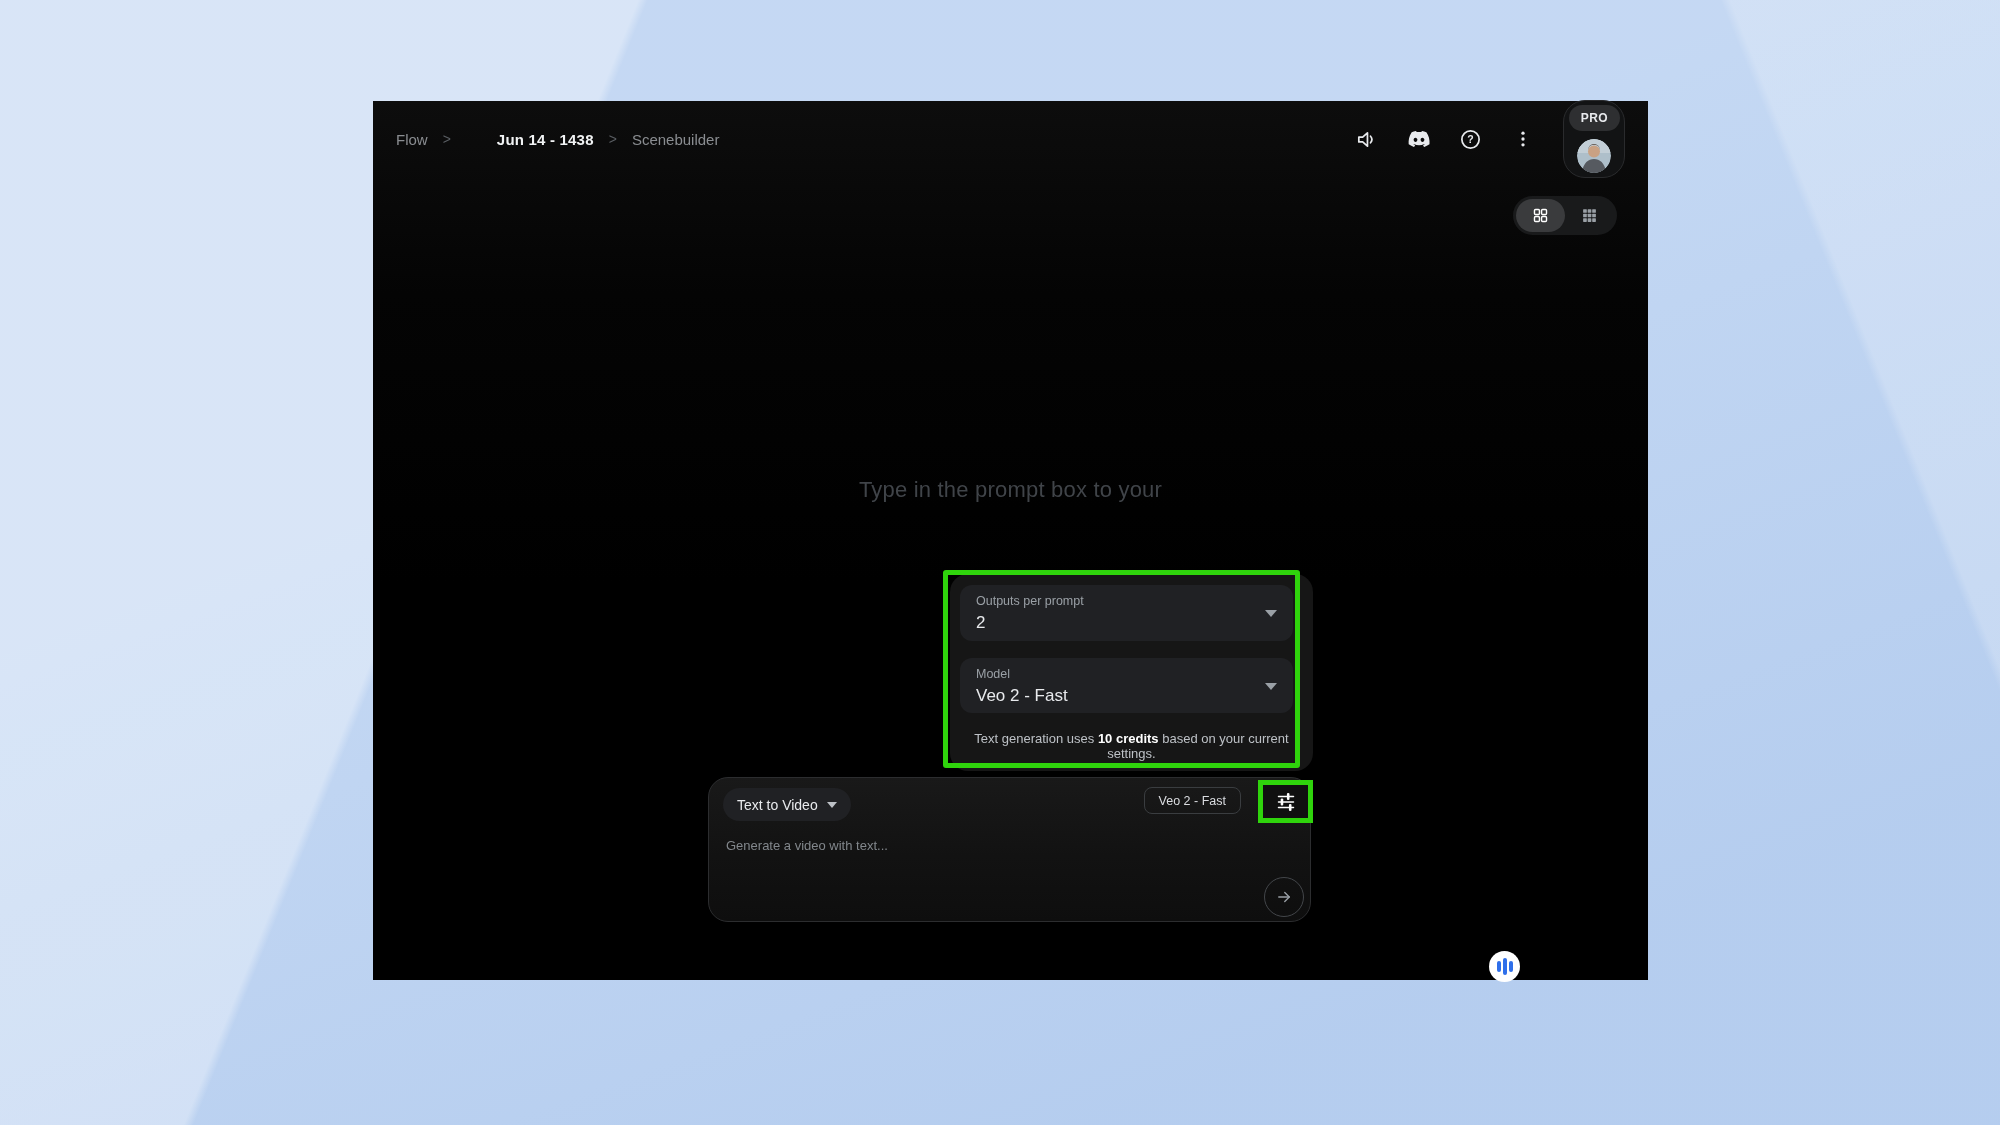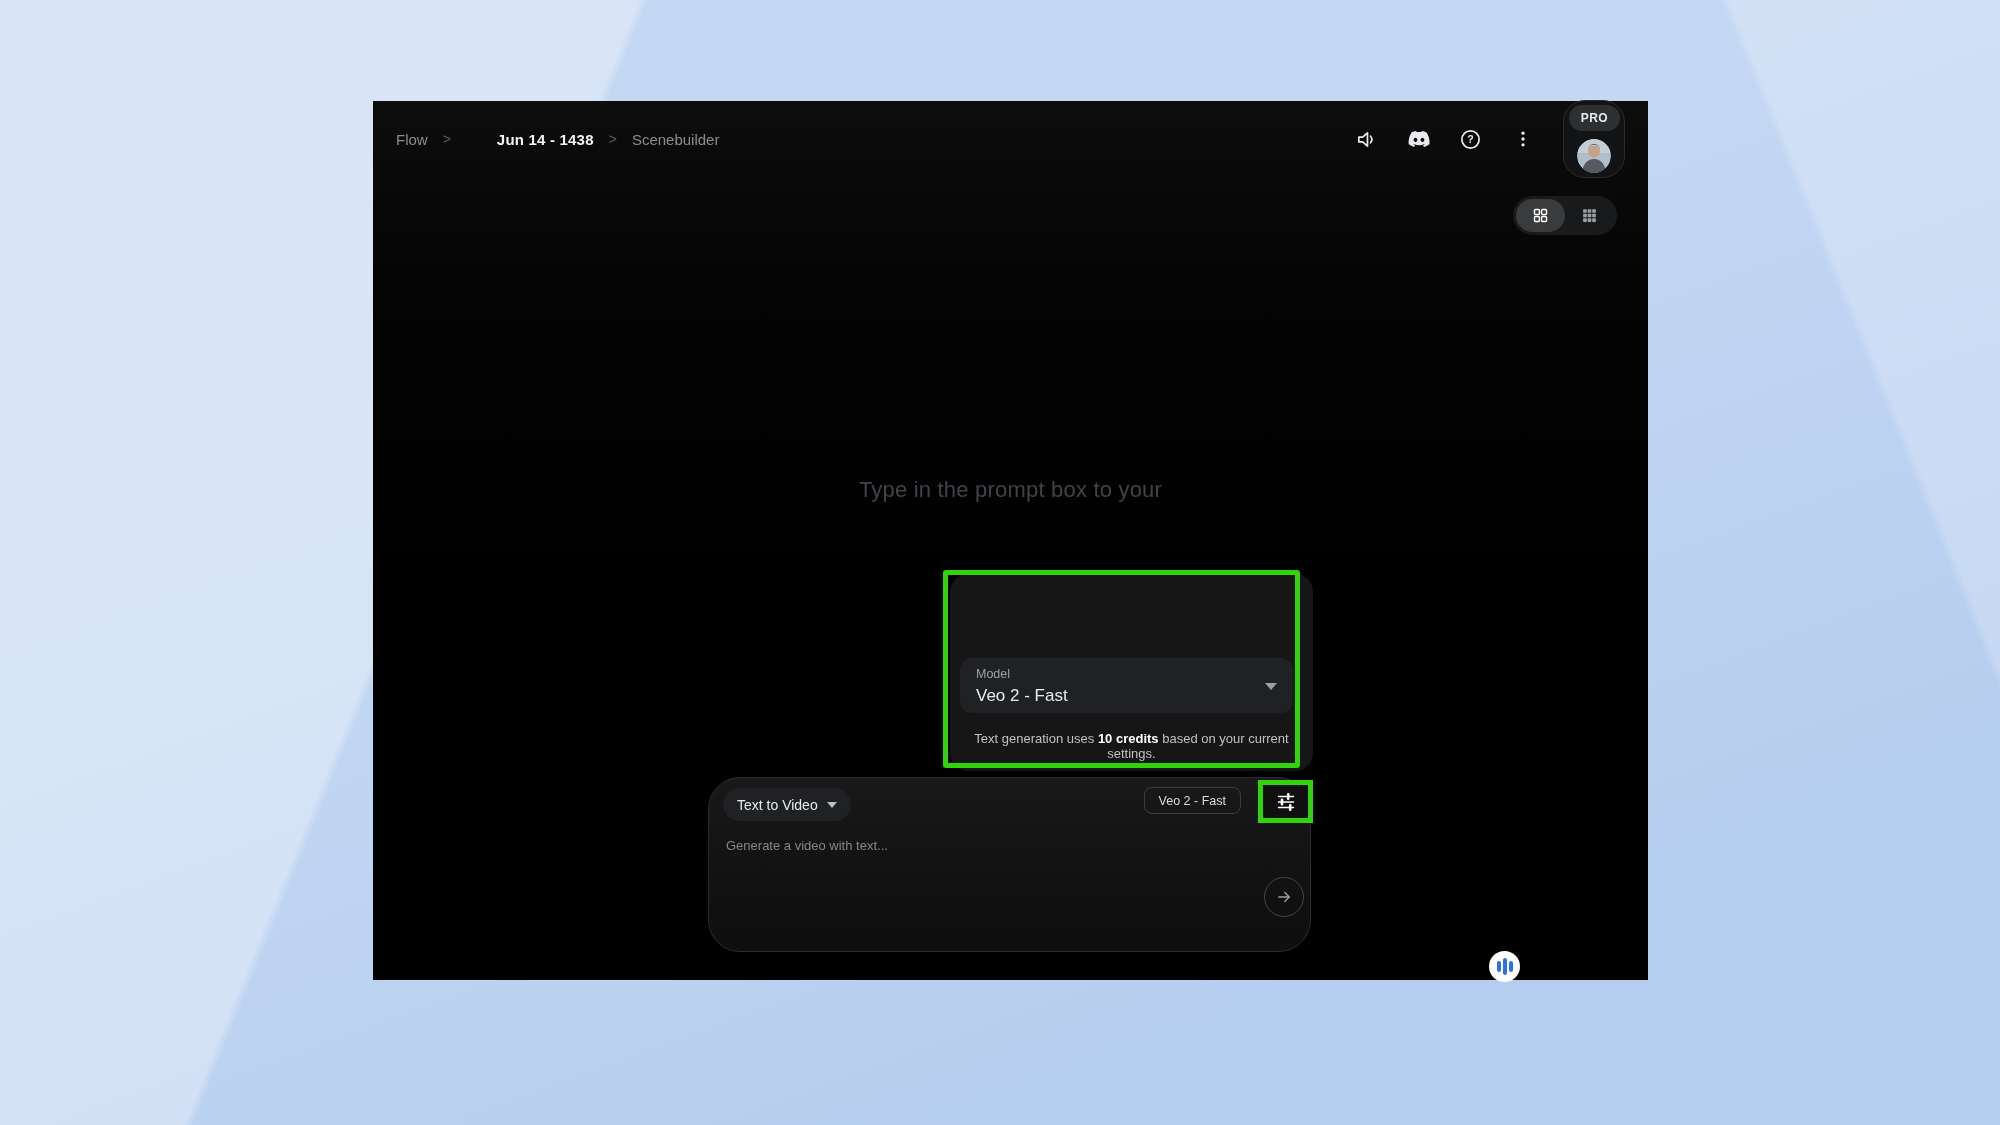--- a/index.html
+++ b/index.html
@@ -62,23 +62,23 @@
   .field-outputs { top: 484px; height: 56px; }
   .field-model  { top: 557px; height: 55px; }
   .field-caret { position: absolute; right: 16px; top: 50%; margin-top: -3px;
     width: 0; height: 0; border-left: 6px solid transparent; border-right: 6px solid transparent;
     border-top: 7px solid #9aa0a6; }
   .credits-note { position: absolute; left: 577px; top: 630px; width: 363px; text-align: center;
     font-size: 13px; color: #bdc1c6; }
   .credits-link { color: #fff; font-weight: 700; cursor: pointer; }
 
   
-  .prompt-box { position: absolute; left: 335px; top: 676px; width: 603px; height: 175px;
+  .prompt-box { position: absolute; left: 335px; top: 676px; width: 603px; height: 145px;
     background: linear-gradient(180deg, #191919 0%, #121212 55%, #0e0e0e 100%);
-    border: 1px solid #2c2d2f; border-radius: 32px; }
+    border: 1px solid #2c2d2f; border-radius: 20px; }
   .mode-pill { position: absolute; left: 14px; top: 10px; height: 33px; padding: 0 14px;
     background: #202124; border-radius: 17px; display: flex; align-items: center; gap: 9px;
     font-size: 14px; color: #e8eaed; font-weight: 500; cursor: pointer; }
   .mode-caret { width: 0; height: 0; border-left: 5px solid transparent; border-right: 5px solid transparent;
     border-top: 6px solid #bdc1c6; }
   .model-chip { position: absolute; right: 69px; top: 9px; height: 27px; padding: 0 14px;
     border: 1px solid #3a3d40; border-radius: 8px; display: flex; align-items: center;
     font-size: 12.5px; color: #dadce0; cursor: pointer; }
   .prompt-input { position: absolute; left: 17px; top: 60px; width: 470px; height: 70px;
     background: transparent; border: none; outline: none; resize: none;
@@ -179,20 +179,25 @@
           <rect x="9.4" y="15.8" width="5.2" height="5.2" rx="0.8"></rect>
           <rect x="15.8" y="15.8" width="5.2" height="5.2" rx="0.8"></rect>
       </svg>
     </div>
   </div>
 
   <div class="empty-state">Type in the prompt box to your</div>
 
   <div class="settings-panel"></div>
 
+  <div class="settings-field field-outputs">
+    <div class="field-label">Outputs per prompt</div>
+    <div class="field-value">2</div>
+    <span class="field-caret"></span>
+  </div>
 
   <div class="settings-field field-model">
     <div class="field-label">Model</div>
     <div class="field-value">Veo 2 - Fast</div>
     <span class="field-caret"></span>
   </div>
 
   <div class="credits-note"><span>Text generation uses </span><span class="credits-link">10 credits</span><span> based on your current settings.</span></div>
 
   <div class="highlight-box-settings"></div>

